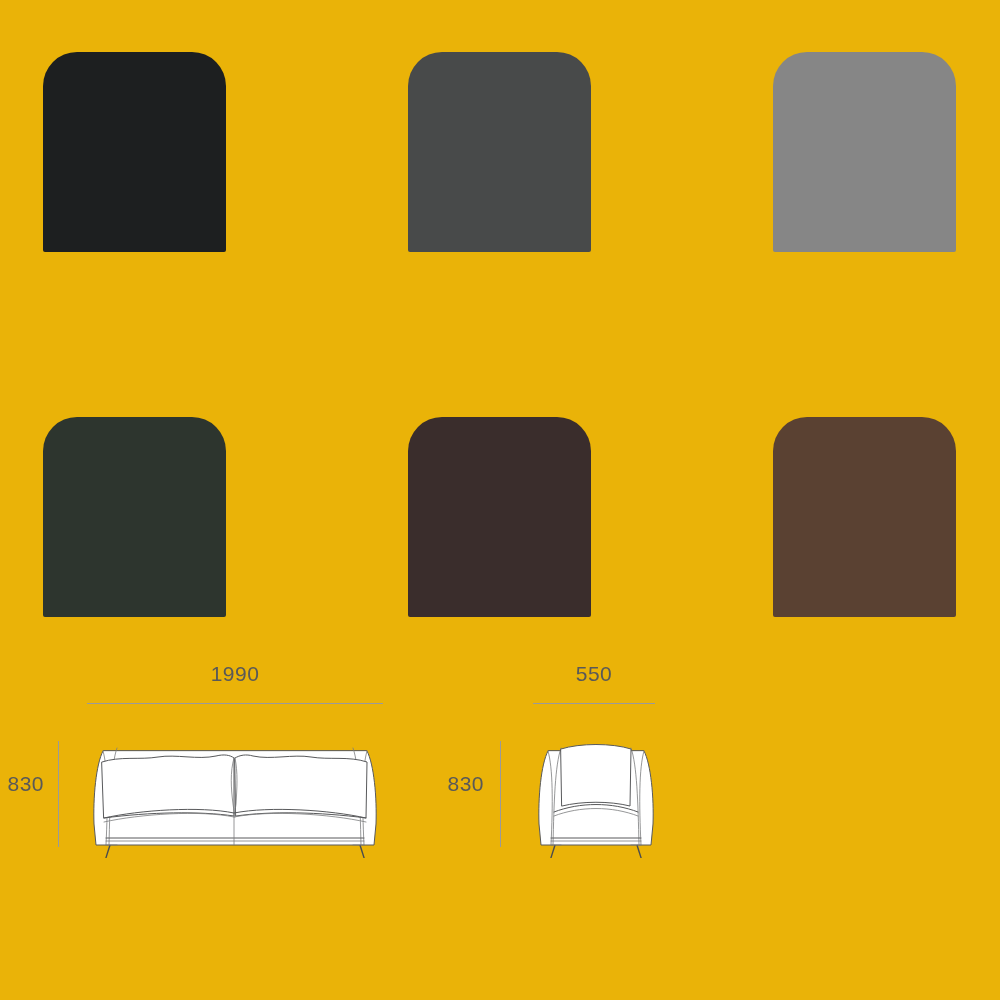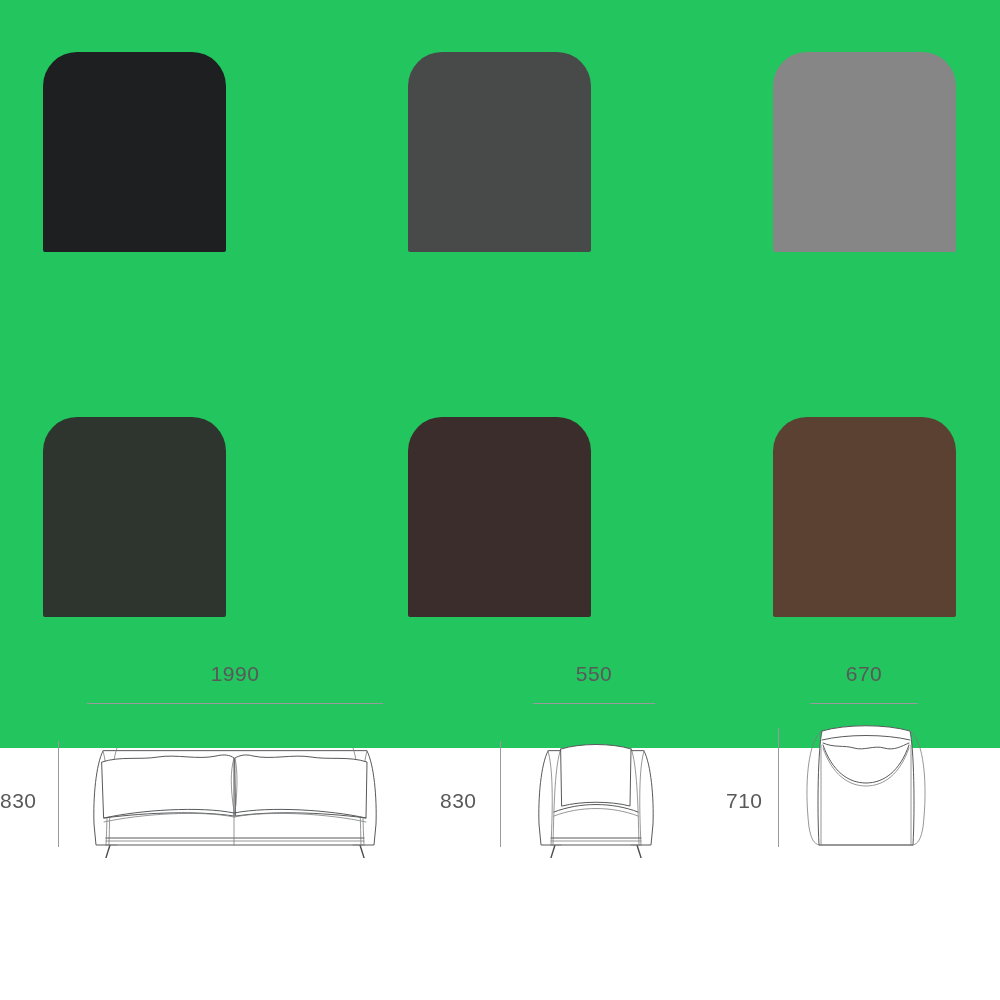--- a/index.html
+++ b/index.html
@@ -13,22 +13,22 @@
     height: 1000px;
     font-family: "Liberation Sans", sans-serif;
     color: #4a4a4a;
     overflow: hidden;
     position: relative;
   }
 
   #page {
     position: relative;
     width: 1000px;
-    height: 748px;
-    background: #22c55e;
+    height: 1000px;
+    background: #eab308;
   }
 
   
   .swatch-grid {
     position: absolute;
     left: 0;
     top: 0;
     width: 1000px;
     height: 640px;
   }
@@ -74,21 +74,21 @@
     position: absolute;
     height: 1px;
     background: #9a9a9a;
   }
   .dim-height-label {
     position: absolute;
     font-size: 21px;
     color: #595959;
     letter-spacing: 0.5px;
     white-space: nowrap;
-    margin-top: 17px;
+    text-align: right;
   }
   .dim-height-rule {
     position: absolute;
     width: 1px;
     background: #9a9a9a;
   }
   .figure {
     position: absolute;
   }
   .figure svg {
@@ -214,49 +214,16 @@
           <path class="ln-leg" d="M23,117 L17,136"></path>
           <path class="ln-leg" d="M105,117 L111,136"></path>
           <rect class="ln-foot" x="14" y="135" width="6" height="7" rx="1"></rect>
           <rect class="ln-foot" x="108" y="135" width="6" height="7" rx="1"></rect>
           <path class="ln-thin" d="M19,117 L29,117"></path>
           <path class="ln-thin" d="M99,117 L109,117"></path>
         </svg>
       </div>
     </div>
 
-    <div class="dim-group" style="left:720px; top:0px; width:280px; height:230px;">
-
-      <div class="dim-width-label" style="left:90px; top:22px; width:108px;">670</div>
-
-      <div class="dim-width-rule" style="left:90px; top:63px; width:108px;"></div>
-
-      <div class="dim-height-label" style="left:6px; top:132px; width:44px;">710</div>
-
-      <div class="dim-height-rule" style="left:58px; top:88px; width:1px; height:119px;"></div>
-
-      <div class="figure" style="left:78px; top:75px;">
-        <svg width="136" height="140" viewBox="0 0 136 140" aria-hidden="true">
-
-          <path class="ln fillw" d="M24,16 C20,34 19,92 21,130 L115,130 C117,92 116,34 112,16 C88,9 48,9 24,16 Z"></path>
-
-          <path class="ln-thin" d="M24,16 C10,24 6,70 11,112 C13,124 16,129 21,130"></path>
-
-          <path class="ln-thin" d="M112,16 C126,24 130,70 125,112 C123,124 120,129 115,130"></path>
-
-          <path class="ln" d="M24,25 C48,19 88,19 112,25"></path>
-
-          <path class="ln" d="M25,28 C36,33 46,30 56,33 C66,36 76,30 86,33 C96,36 104,31 111,28"></path>
-
-          <path class="ln" d="M25,30 C34,56 50,68 68,68 C86,68 102,56 111,30"></path>
-          <path class="ln-thin" d="M25,33 C34,59 50,71 68,71 C86,71 102,59 111,33"></path>
-
-          <path class="ln-thin" d="M23,30 L23,130"></path>
-          <path class="ln-thin" d="M113,30 L113,130"></path>
-
-          <path class="ln-thin" d="M21,130 L115,130"></path>
-        </svg>
-      </div>
-    </div>
 
   </div>
 
 </div>
 
 </body></html>

